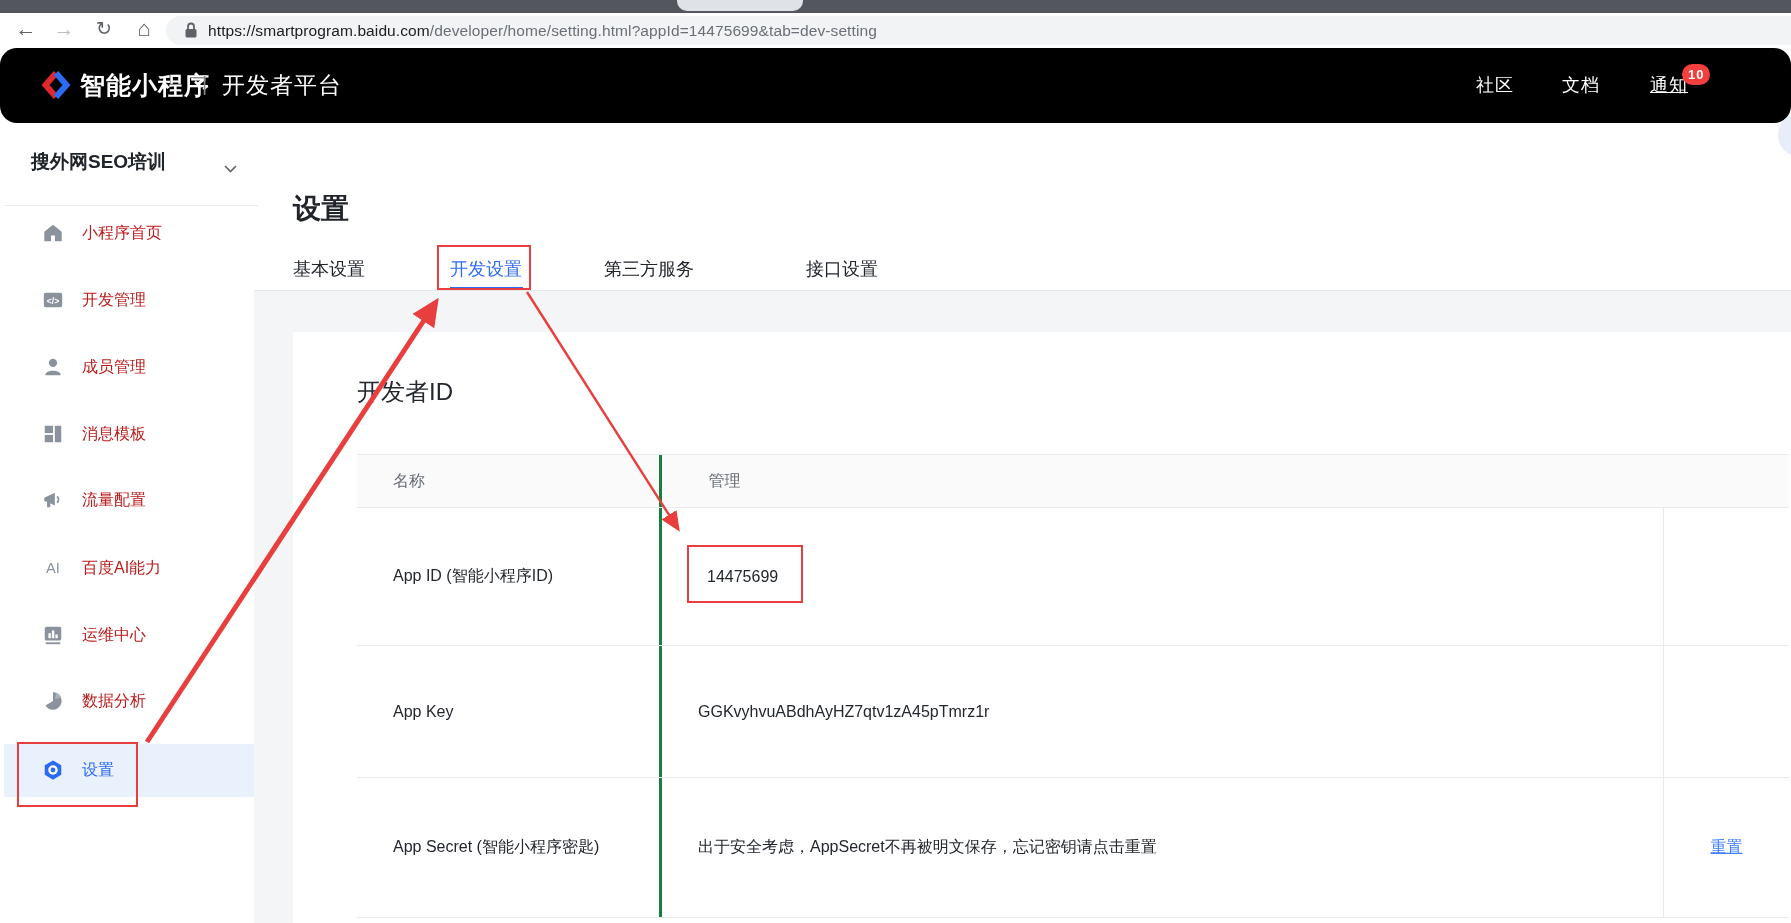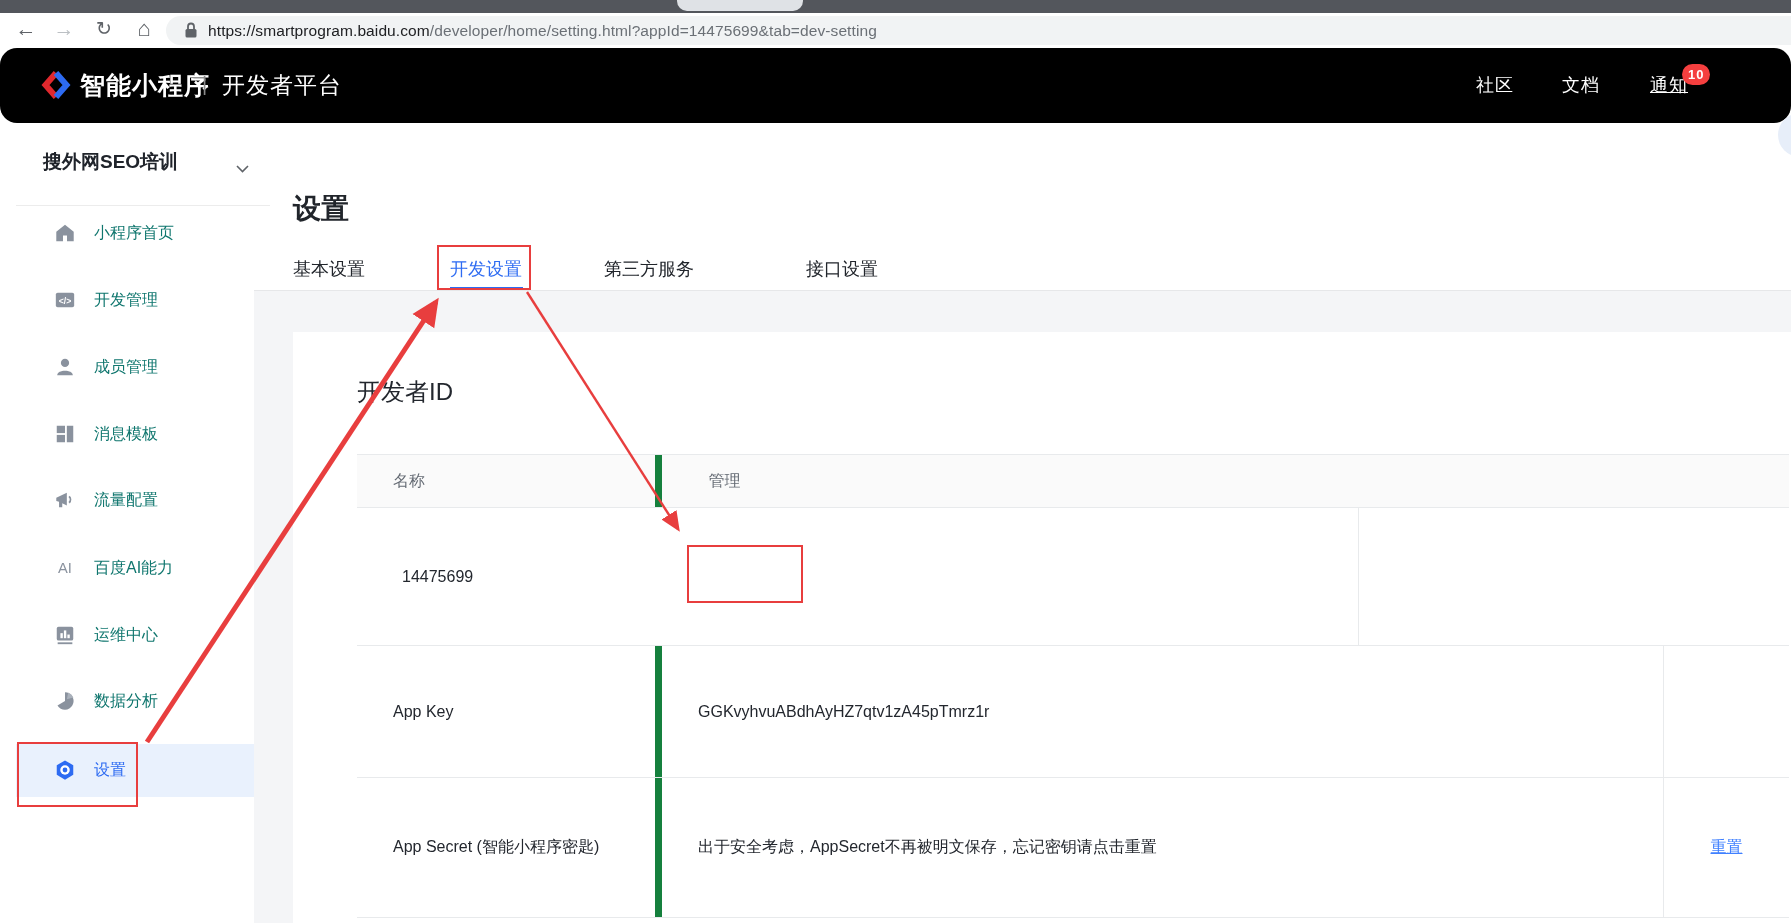--- a/index.html
+++ b/index.html
@@ -33,46 +33,46 @@
   .platform { position:absolute; left:222px; top:0; height:75px; line-height:75px; color:#fff; font-size:23px; letter-spacing:1px; }
   .hnav { position:absolute; top:0; height:75px; line-height:75px; color:#fff; font-size:18px; cursor:pointer; letter-spacing:1px; }
   #hnav-community { left:1476px; }
   #hnav-docs { left:1562px; }
   #hnav-notify { left:1650px; }
   .badge { position:absolute; left:32px; top:16px; min-width:27px; height:21px; padding:0 6px;
            background:#f53f3f; border-radius:11px; color:#fff; font-size:13px; font-weight:700;
            line-height:21px; text-align:center; }
   .avatar { position:absolute; left:1778px; top:65px; width:44px; height:44px; border-radius:50%; background:#e7eef9; }
   
-  .sidebar { position:absolute; left:16px; top:123px; width:254px; height:800px; background:#fff; }
+  .sidebar { position:absolute; left:4px; top:123px; width:254px; height:800px; background:#fff; }
   .side-app { position:absolute; left:27px; top:26px; font-size:19px; font-weight:700; color:#20242b; cursor:pointer; }
   .side-app-chevron { position:absolute; left:220px; top:36px; }
   .side-divider { position:absolute; left:0; top:82px; width:254px; height:1px; background:#ececec; }
   .side-sel-bg { position:absolute; left:0; top:621px; width:254px; height:53px; background:#e9f1fd; }
   .side-item { position:absolute; left:38px; height:26px; display:flex; align-items:center; gap:18px; cursor:pointer; }
   .side-item .icon { width:22px; height:22px; flex:0 0 22px; }
-  .side-item .lbl { font-size:16px; color:#0f766e; white-space:nowrap; }
+  .side-item .lbl { font-size:16px; color:#b91c1c; white-space:nowrap; }
   .side-item.sel .lbl { color:#2d6bf2; }
   
   .main-grey { position:absolute; left:254px; top:291px; width:1537px; height:632px; background:#f4f5f7; }
   .page-title { position:absolute; left:293px; top:190px; font-size:28px; font-weight:600; color:#21252b; }
   .tab { position:absolute; top:257px; font-size:18px; color:#21252b; cursor:pointer; }
   .tab.active { color:#2d6bf2; }
   #tab-0 { left:293px; } #tab-1 { left:450px; } #tab-2 { left:604px; } #tab-3 { left:806px; }
   .tab-underline { position:absolute; left:450px; top:287px; width:73px; height:3px; background:#2d6bf2; }
   .tabs-divider { position:absolute; left:254px; top:290px; width:1537px; height:1px; background:#e6e7e9; }
   .card { position:absolute; left:293px; top:332px; width:1498px; height:591px; background:#fff; }
   .section-title { position:absolute; left:64px; top:44px; font-size:24px; font-weight:500; color:#23272e; }
   
   .dev-table { position:absolute; left:64px; top:122px; width:1432px; border-top:1px solid #e8eaec; }
   .t-row { display:flex; border-bottom:1px solid #e8eaec; }
   .t-head { height:53px; background:#fafafa; }
   .t-head .cell { color:#646a73; }
   .cell { display:flex; align-items:center; font-size:16px; color:#23272e; }
-  .c1 { width:305px; padding-left:36px; border-right:7px solid #15803d;text-align:right; }
+  .c1 { width:305px; padding-left:36px; border-right:3px solid #15803d;text-align:right; }
   .c2 { width:1002px; padding-left:36px; border-right:1px solid #e8eaec; }
   .c3 { width:125px; justify-content:center; padding:0; }
   .r1 { height:138px; } .r2 { height:132px; } .r3 { height:140px; }
   .link { color:#4080ff; text-decoration:underline; cursor:pointer; }
   
   .ann-box { position:absolute; border:2px solid #e83e3e; z-index:60; pointer-events:none; }
   #ann-box-sidebar { left:17px;  top:742px; width:121px; height:65px; }
   #ann-box-tab     { left:437px; top:245px; width:94px;  height:45px; }
   #ann-box-appid   { left:687px; top:545px; width:116px; height:58px; }
   #ann-arrows { position:absolute; left:0; top:0; width:1791px; height:923px; z-index:55; pointer-events:none; }
@@ -231,20 +231,21 @@
 
 <div class="card">
   <div class="section-title">开发者ID</div>
 
   <div class="dev-table">
     <div class="t-row t-head">
       <div class="cell c1">名称</div>
       <div class="cell c3">管理</div>
     </div>
     <div class="t-row r1">
+      <div class="cell c1">App ID (智能小程序ID)</div>
       <div class="cell c2" style="padding-left:45px">14475699</div>
       <div class="cell c3"></div>
     </div>
     <div class="t-row r2">
       <div class="cell c1">App Key</div>
       <div class="cell c2">GGKvyhvuABdhAyHZ7qtv1zA45pTmrz1r</div>
       <div class="cell c3"></div>
     </div>
     <div class="t-row r3">
       <div class="cell c1">App Secret (智能小程序密匙)</div>

